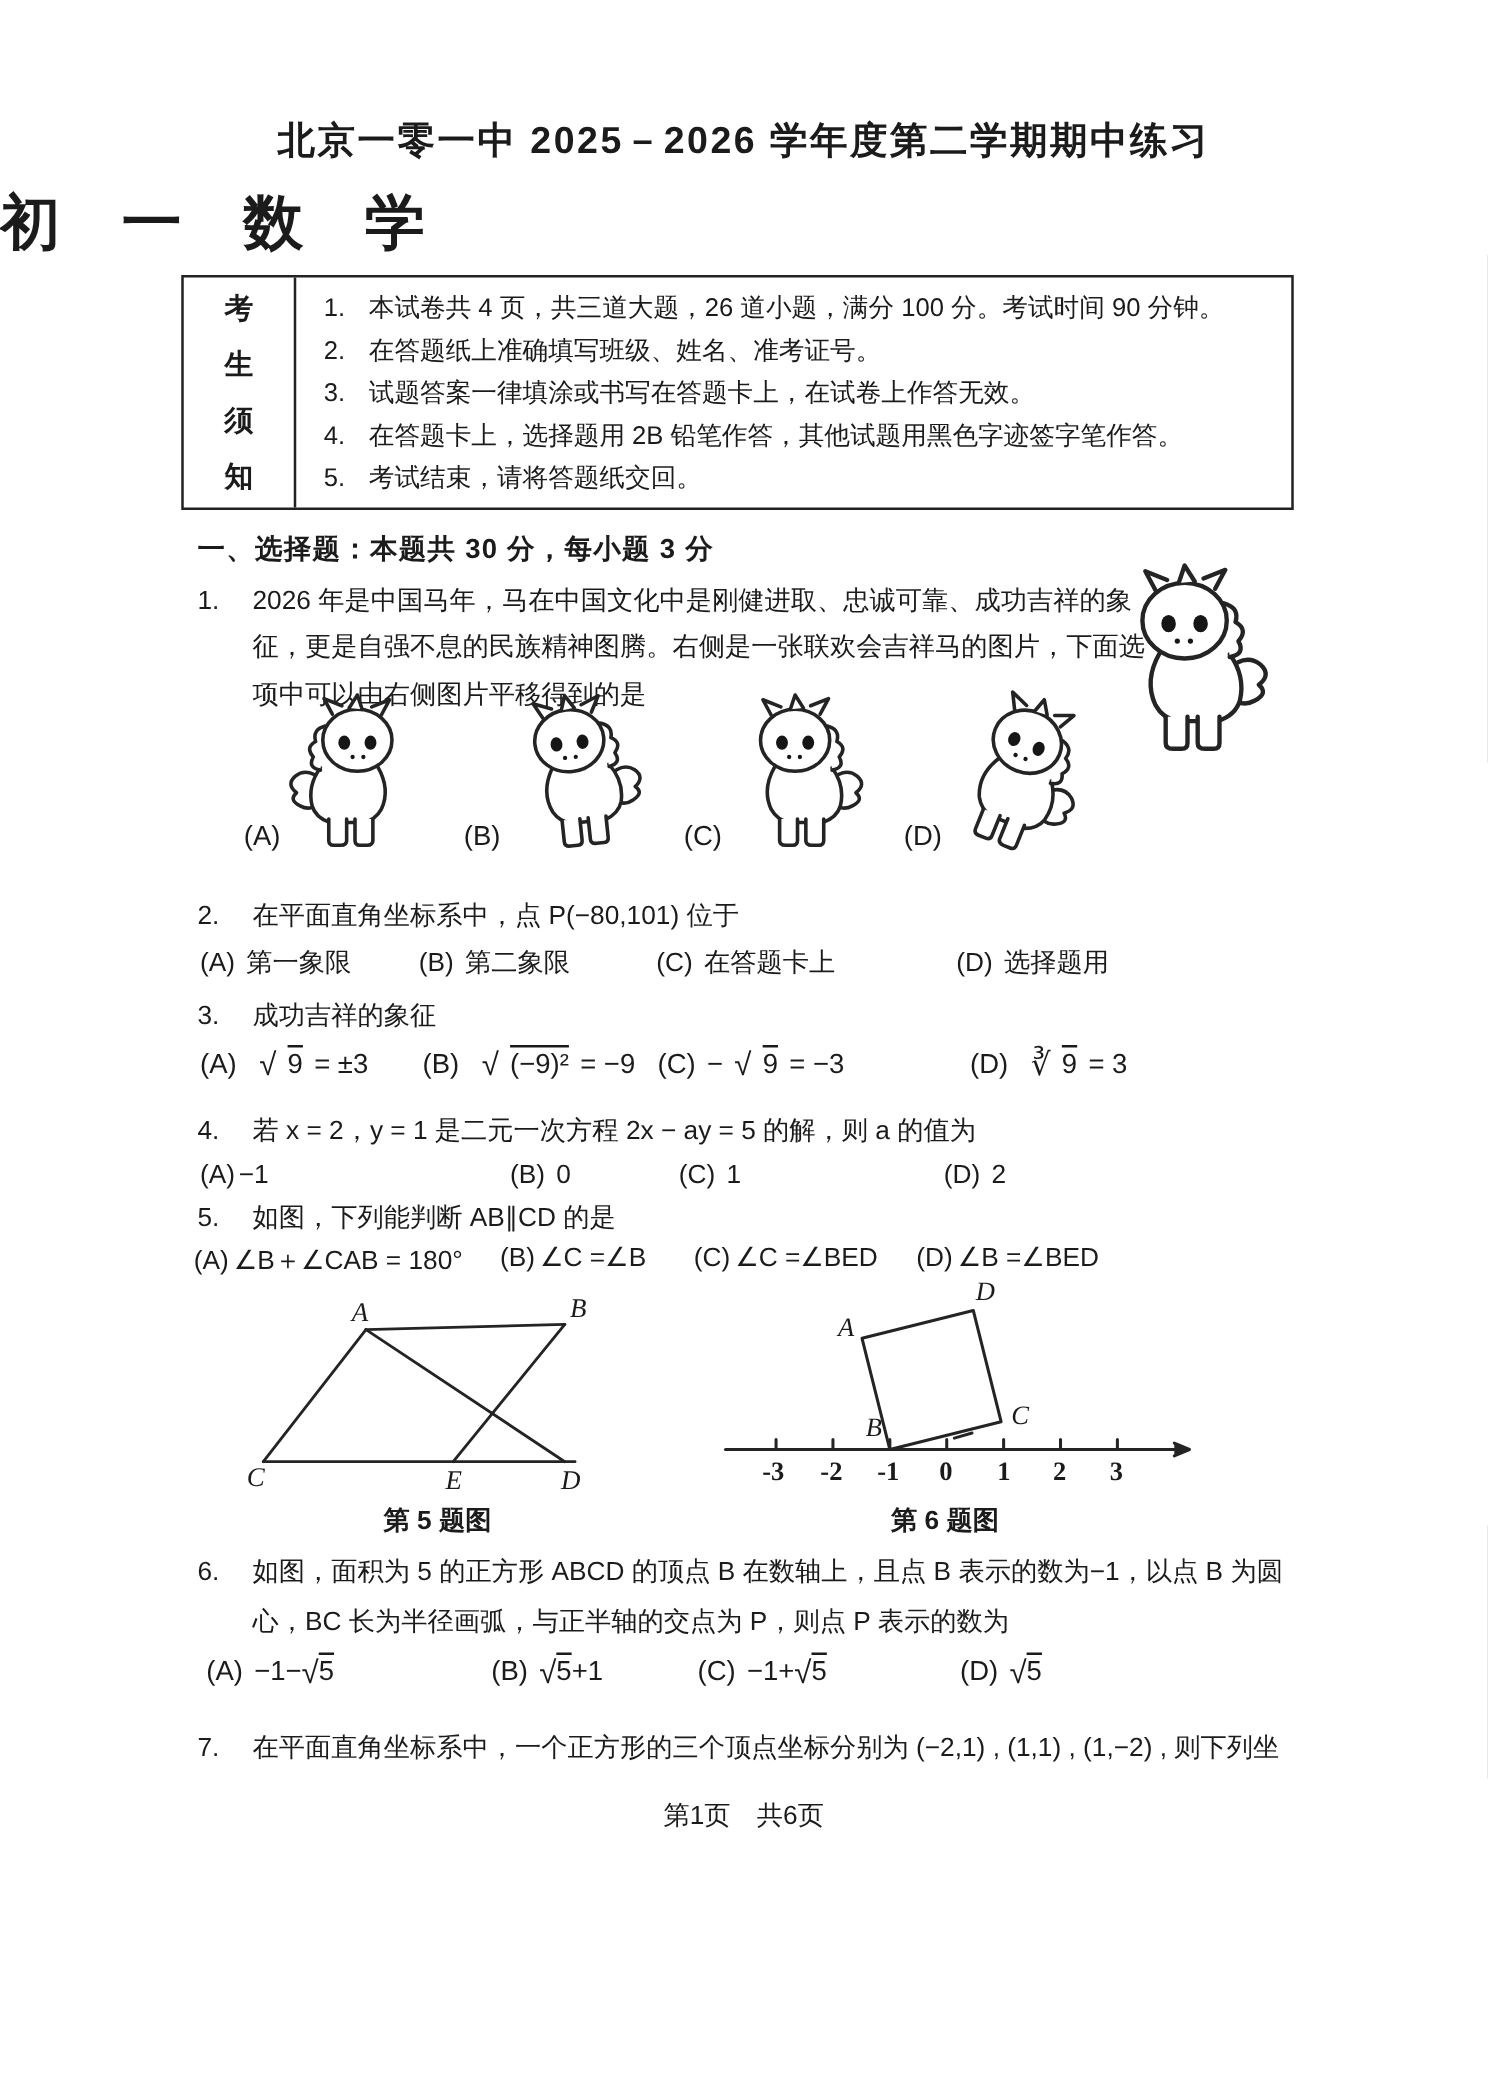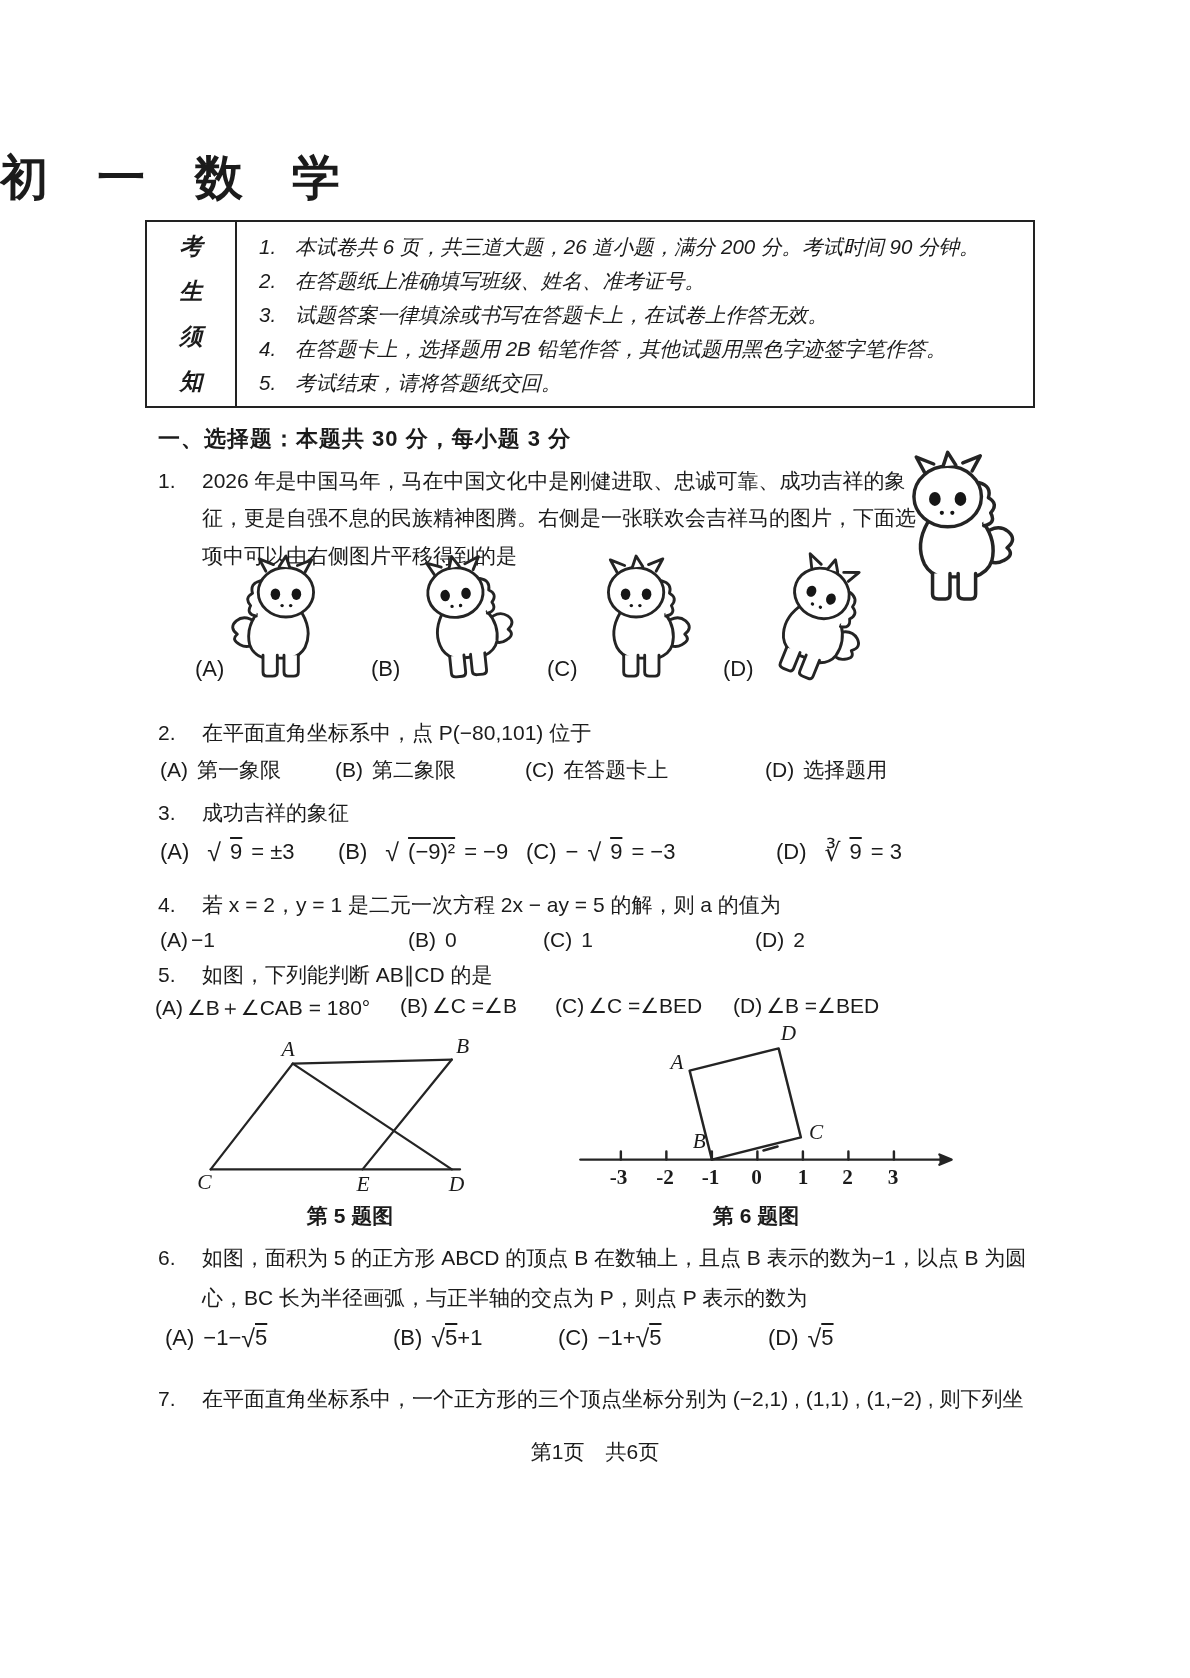--- a/index.html
+++ b/index.html
@@ -3,21 +3,21 @@
 <meta charset="utf-8">
 <style>
   html,body{margin:0;padding:0;background:#d9d9d9;}
   .page{position:relative;width:1190px;height:1678px;background:#ffffff;margin:0 auto;
         font-family:"Liberation Sans",sans-serif;color:#1b1b1b;overflow:hidden;}
   .title{position:absolute;top:92px;left:0;width:100%;text-align:center;
          font-size:30px;font-weight:700;letter-spacing:2px;}
   .subtitle{position:absolute;top:146px;left:0;width:100%;text-align:left;
             font-size:48px;font-weight:700;letter-spacing:18px;}
   .notice{position:absolute;top:220px;left:145px;width:886px;height:184px;
-          border:2px solid #222;display:flex;font-style:italic;}
+          border:2px solid #222;display:flex;}
   .notice-side{width:88px;border-right:2px solid #222;display:flex;align-items:center;justify-content:center;}
   .notice-side span{font-size:23px;font-weight:700;width:1.15em;word-break:break-all;
                     line-height:1.95;text-align:center;}
   .notice-items{flex:1;padding:12px 8px 10px 22px;display:flex;flex-direction:column;justify-content:space-between;}
   .nitem{display:flex;font-size:20.5px;line-height:1.25;}
   .nitem .n{width:36px;flex:none;}
   .sec1{position:absolute;top:424px;left:158px;font-size:22px;font-weight:700;letter-spacing:1px;}
   .q{position:absolute;display:flex;font-size:21px;line-height:1.78;}
   .qnum{width:44px;flex:none;}
   .qtext{flex:1;}
@@ -55,30 +55,31 @@
         <path d="M74,16 l7,-13 l-15,6"></path>
         <path d="M49,12 l4,-12 l7,11"></path>
         <ellipse cx="42" cy="40" rx="5" ry="6" fill="#161616" stroke="none"></ellipse>
         <ellipse cx="64" cy="40" rx="5" ry="6" fill="#161616" stroke="none"></ellipse>
         <circle cx="48" cy="52" r="1.8" fill="#161616" stroke="none"></circle>
         <circle cx="57" cy="52" r="1.8" fill="#161616" stroke="none"></circle>
       </g>
     </defs>
   </svg>
 
+  <div class="title">北京一零一中 2025－2026 学年度第二学期期中练习</div>
   <div class="subtitle">初 一 数 学</div>
 
   <div class="notice">
     <div class="notice-side">
       <span>考生须知</span>
     </div>
     <div class="notice-items">
       <div class="nitem">
         <span class="n">1.</span>
-        <span>本试卷共 6 页，共三道大题，26 道小题，满分 200 分。考试时间 90 分钟。</span>
+        <span>本试卷共 4 页，共三道大题，26 道小题，满分 100 分。考试时间 90 分钟。</span>
       </div>
       <div class="nitem">
         <span class="n">2.</span>
         <span>在答题纸上准确填写班级、姓名、准考证号。</span>
       </div>
       <div class="nitem">
         <span class="n">3.</span>
         <span>试题答案一律填涂或书写在答题卡上，在试卷上作答无效。</span>
       </div>
       <div class="nitem">

